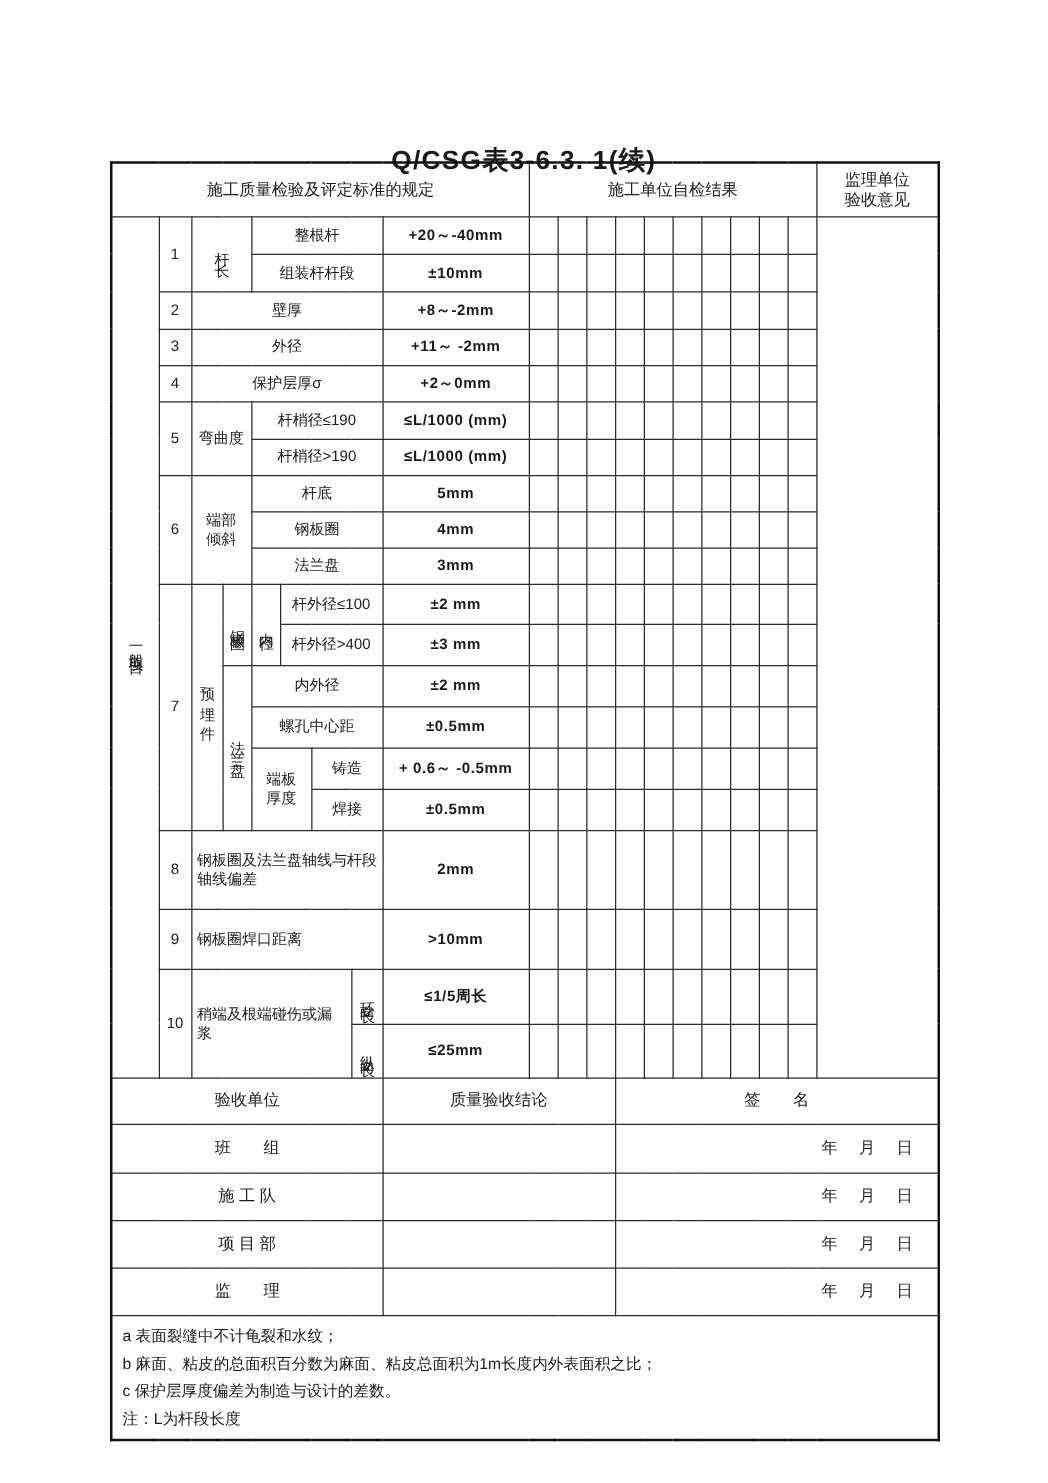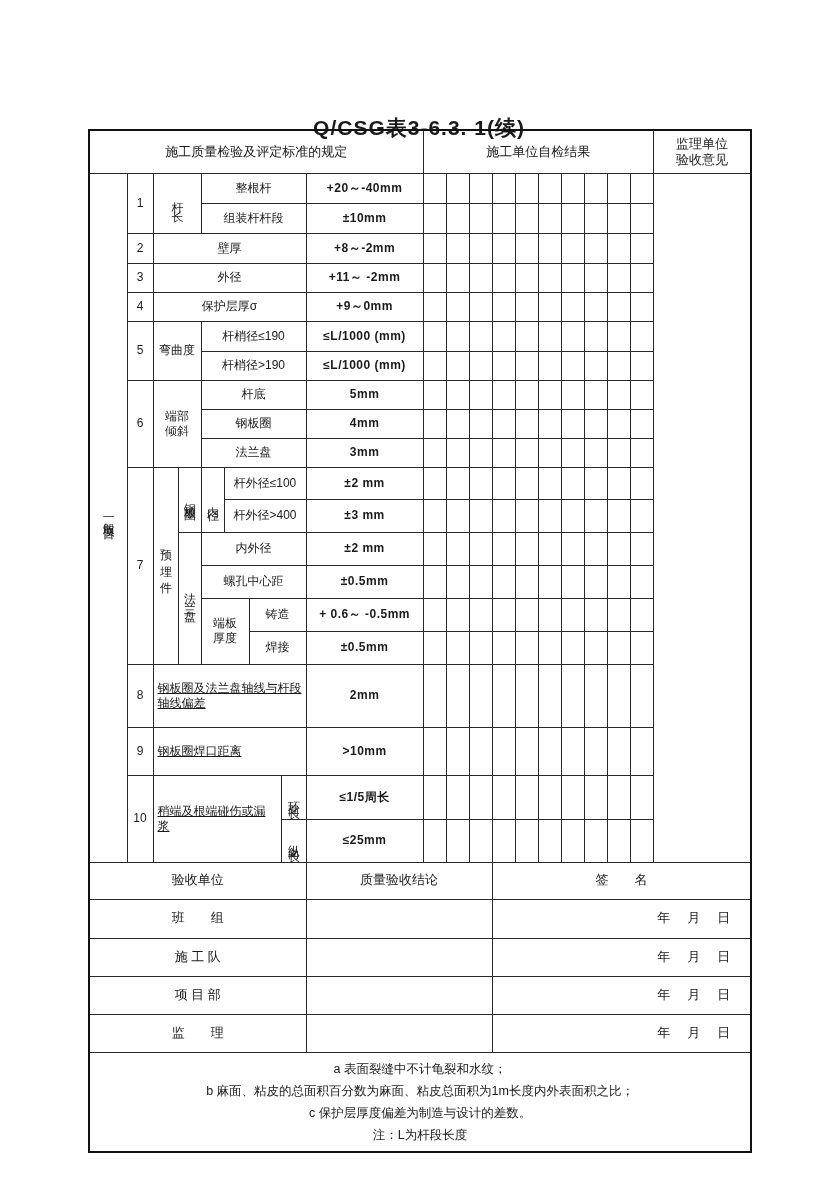--- a/index.html
+++ b/index.html
@@ -14,33 +14,33 @@
   table.form{
     position:absolute;left:88px;top:129px;width:662px;
     border-collapse:collapse;table-layout:fixed;
     border:2px solid #111;
   }
   td{
     border:1px solid #2a2a2a;font-size:12px;text-align:center;
     vertical-align:middle;padding:0;overflow:hidden;line-height:1.25;
   }
   td.hdr{font-size:13px;}
-  td.tl{text-align:left;padding:16px 4px;text-decoration:underline;}
+  td.tl{text-align:left;padding:16px 4px;}
   td.val{letter-spacing:0.5px;font-weight:bold;}
   .vt{
     writing-mode:vertical-rl;text-orientation:upright;
     display:inline-block;letter-spacing:3px;
   }
   .vt.spread{letter-spacing:16px;}
   .vt.wide{letter-spacing:9px;}
   .narrow{display:inline-block;max-width:30px;}
   .twoLine span{display:block;}
   td.datecell{text-align:right;padding-right:18px;letter-spacing:2px;}
   td.notes{
-    text-align:center;vertical-align:top;padding:5px 20px;font-size:12.5px;
+    text-align:left;vertical-align:top;padding:5px 8px;font-size:12.5px;
   }
   td.notes div{line-height:22px;}
   tr.bh td{font-size:13px;}
 </style>
 </head>
 <body>
 
 <div class="title">Q/CSG表3-6.3. 1(续)</div>
 
 <table class="form">
@@ -136,21 +136,21 @@
         <td class="g"></td>
         <td class="g"></td>
         <td class="g"></td>
         <td class="g"></td>
         <td class="g"></td>
         <td class="g"></td>
   </tr>
   <tr style="height:29px">
     <td>4</td>
     <td colspan="6">保护层厚σ</td>
-    <td class="val">+9～0mm</td>
+    <td class="val">+2～0mm</td>
     <td class="g"></td>
         <td class="g"></td>
         <td class="g"></td>
         <td class="g"></td>
         <td class="g"></td>
         <td class="g"></td>
         <td class="g"></td>
         <td class="g"></td>
         <td class="g"></td>
         <td class="g"></td>

